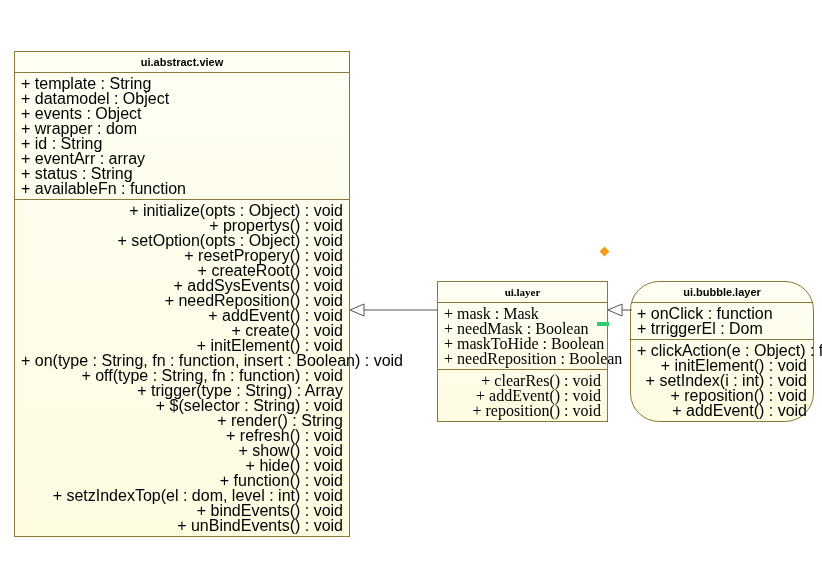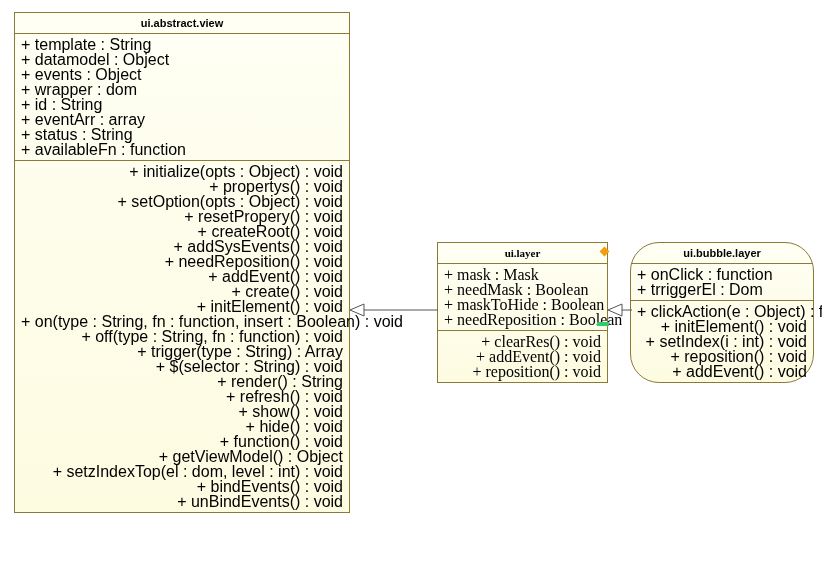--- a/index.html
+++ b/index.html
@@ -10,20 +10,21 @@
     height: 572px;
     background: #ffffff;
     font-family: Arial, sans-serif;
     font-size: 11px;
     position: relative;
   }
   .uml-class {
     position: absolute;
     border: 1px solid #8a7a3a;
     background: linear-gradient(to bottom, #fffff4 0%, #fdfbe0 100%);
+    margin-top: 39px;
   }
   .uml-title {
     font-weight: bold;
     text-align: center;
     padding: 4px 6px;
     border-bottom: 1px solid #8a7a3a;
     font-size: 11px;
   }
   .uml-section {
     padding: 3px 6px;
@@ -79,21 +80,20 @@
     <div class="uml-row">+ initElement() : void</div>
     <div class="uml-row">+ on(type : String, fn : function, insert : Boolean) : void</div>
     <div class="uml-row">+ off(type : String, fn : function) : void</div>
     <div class="uml-row">+ trigger(type : String) : Array</div>
     <div class="uml-row">+ $(selector : String) : void</div>
     <div class="uml-row">+ render() : String</div>
     <div class="uml-row">+ refresh() : void</div>
     <div class="uml-row">+ show() : void</div>
     <div class="uml-row">+ hide() : void</div>
     <div class="uml-row">+ function() : void</div>
-    <div class="uml-row">+ getViewModel() : Object</div>
     <div class="uml-row">+ setzIndexTop(el : dom, level : int) : void</div>
     <div class="uml-row">+ bindEvents() : void</div>
     <div class="uml-row">+ unBindEvents() : void</div>
   </div>
 </div>
 
 <div class="uml-class" style="left:437px; top:242px; width:171px;font-family:Liberation Serif, serif;">
   <div class="uml-title">ui.layer</div>
   <div class="uml-section">
     <div class="uml-row">+ mask : Mask</div>

